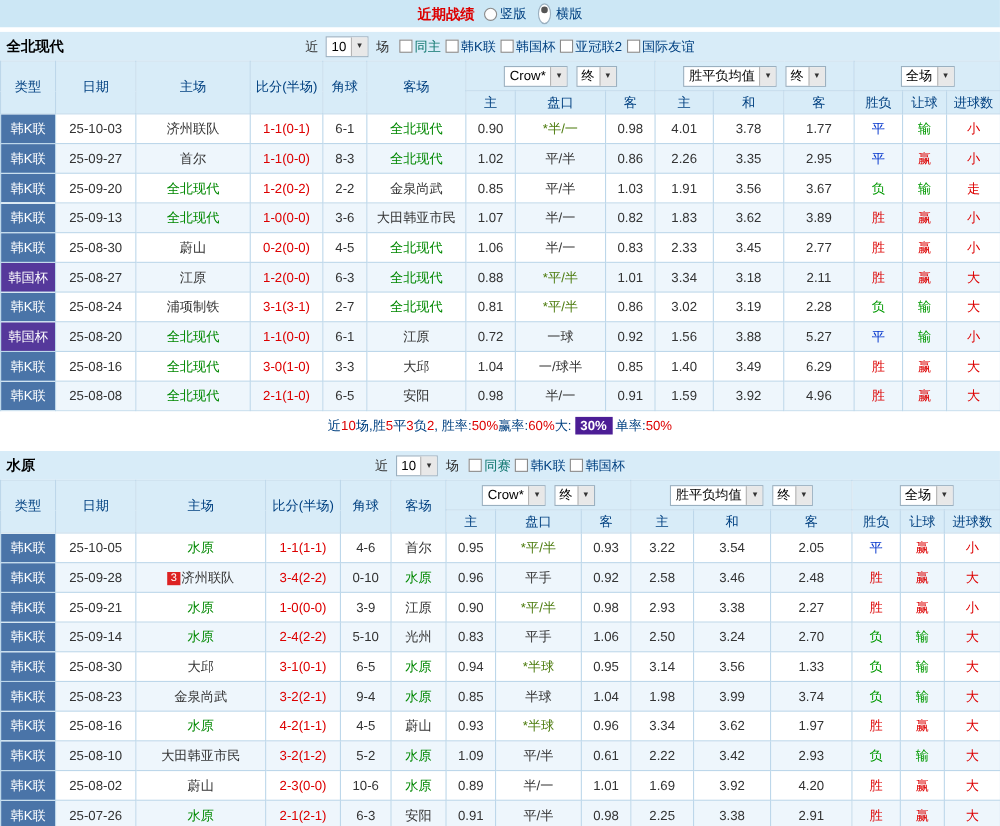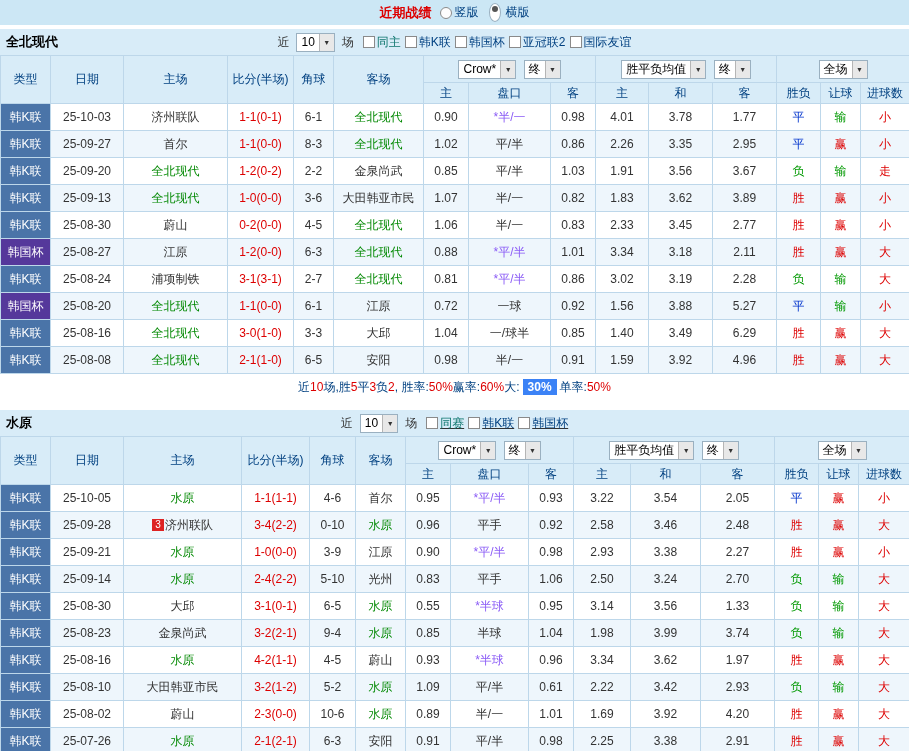--- a/index.html
+++ b/index.html
@@ -33,30 +33,30 @@
   thead tr.h2 th{height:21px;}
   tbody td{height:27px;background:#fff;}
   tbody tr.alt td{background:#eef6fc;}
   td.c-type{background:#4a74a8;color:#fff;}
   tbody tr.alt td.c-type{background:#4a74a8;}
   td.c-type.cup{background:#55389b;}
   tbody tr.alt td.c-type.cup{background:#55389b;}
   .c-team{cursor:pointer;}
   .focus{color:#008800;}
   td.c-score{color:#dd0000;cursor:pointer;}
-  td.c-pan.star{color:#8b5cf6;}
+  td.c-pan.star{color:#4d7c0f;}
   td.c-res.red{color:#dd0000;}
   td.c-res.blue{color:#0033cc;}
   td.c-res.green{color:#009900;}
   .rc{display:inline-block;background:#dd2222;color:#fff;font-size:10px;width:12px;height:12px;line-height:12px;margin-right:1px;vertical-align:1px;}
   
   .summary{height:26px;display:flex;align-items:center;justify-content:center;background:#fff;}
   .seg.navy{color:#004080;}
   .seg.red{color:#dd0000;}
-  .seg.badge{background:#3b82f6;color:#fff;padding:1px 5px;font-weight:bold;margin:0 3px;}
+  .seg.badge{background:#4c1d95;color:#fff;padding:1px 5px;font-weight:bold;margin:0 3px;}
 </style>
 </head>
 <body>
 
 <div class="topbar">
   <span class="page-title">近期战绩</span>
   <label class="radio-opt">
     <span class="radio"></span>
     <span>竖版</span>
   </label>
@@ -362,21 +362,21 @@
 
 <div class="secbar">
   <span class="team">水原</span>
   <div class="controls">
     <span>近</span>
     <span class="sel">
         <span class="txt">10</span>
         <span class="arr">▼</span>
       </span>
     <span>场</span>
-    <span id="filters-1" style="display:inline-flex;align-items:center;text-decoration:underline;">
+    <span id="filters-1" style="display:inline-flex;align-items:center;">
         <label class="flt">
           <span class="chk"></span>
           <span class="flt-label plain">同赛</span>
         </label>
         <label class="flt">
           <span class="chk"></span>
           <span class="flt-label league">韩K联</span>
         </label>
         <label class="flt">
           <span class="chk"></span>
@@ -520,21 +520,21 @@
         <td class="c-res green">输</td>
         <td class="c-res red">大</td>
       </tr>
       <tr>
         <td class="c-type">韩K联</td>
         <td class="c-date">25-08-30</td>
         <td class="c-team"><span class="">大邱</span></td>
         <td class="c-score">3-1(0-1)</td>
         <td class="c-cor">6-5</td>
         <td class="c-team"><span class="focus">水原</span></td>
-        <td class="c-odd">0.55</td>
+        <td class="c-odd">0.94</td>
         <td class="c-pan star">*半球</td>
         <td class="c-odd">0.95</td>
         <td class="c-odd">3.14</td>
         <td class="c-odd">3.56</td>
         <td class="c-odd">1.33</td>
         <td class="c-res green">负</td>
         <td class="c-res green">输</td>
         <td class="c-res red">大</td>
       </tr>
       <tr class="alt">

